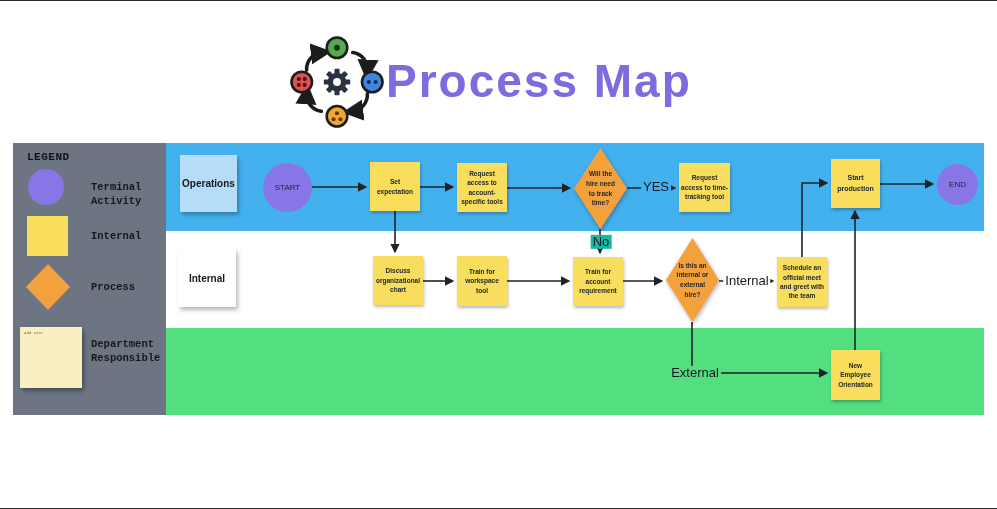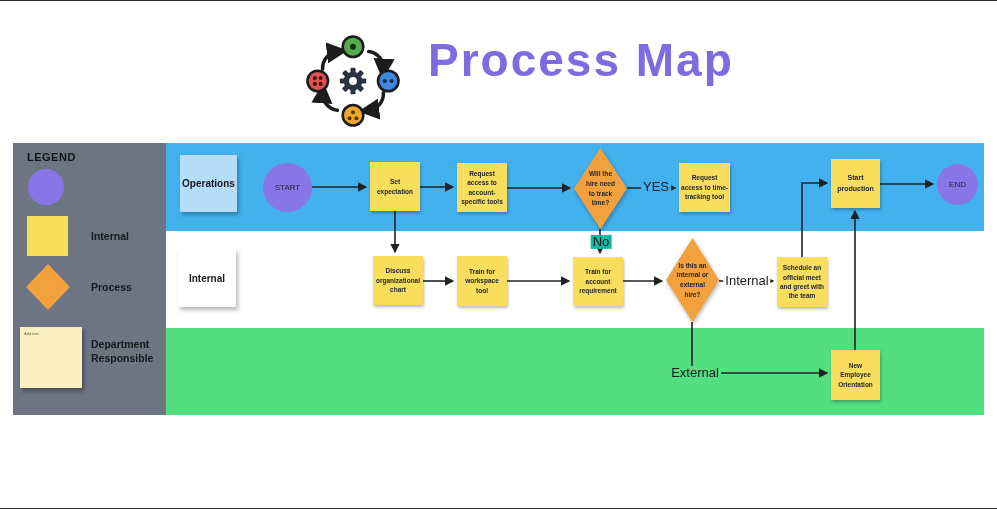--- a/index.html
+++ b/index.html
@@ -5,29 +5,29 @@
   * { margin:0; padding:0; box-sizing:border-box; }
   html,body { background:#ffffff; }
   body { font-family:"Liberation Sans", sans-serif; }
   .canvas {
     position:relative; width:997px; height:509px; background:#ffffff;
     overflow:hidden; margin:0 auto;
   }
   .edge-hairline { position:absolute; left:0; width:997px; height:1px; background:#2a2a2a; }
 
   
-  .header { position:absolute; left:304px; top:33px; height:96px; display:flex; gap:26px; }
+  .header { position:absolute; left:288px; top:33px; height:96px; display:flex; align-items:center; gap:0; }
   .logo { width:98px; height:94px; }
   .page-title {
     font-size:46px; font-weight:800; color:#7E6BE0; letter-spacing:2px;
     font-family:"Liberation Sans", sans-serif;
   }
 
   
-  .legend-panel { position:absolute; left:13px; top:143px; width:183px; height:272px; background:#6D7583; }
+  .legend-panel { position:absolute; left:13px; top:143px; width:183px; height:272px; background:#6D7583;font-family:Liberation Mono, monospace; }
   .legend-heading { position:absolute; left:14px; top:8px; font-size:11px; font-weight:800; color:#101418; letter-spacing:.5px; }
   .legend-label { position:absolute; left:78px; font-size:10.5px; font-weight:600; color:#15181d; line-height:1.3; }
   .swatch-circle { position:absolute; left:15px; top:26px; width:36px; height:36px; border-radius:50%; background:#8976E6; }
   .swatch-square { position:absolute; left:14px; top:73px; width:41px; height:40px; background:#F9DE5D; }
   .swatch-diamond { position:absolute; left:13px; top:121px; width:44px; height:46px; background:#F2A13D;
     clip-path:polygon(50% 0,100% 50%,50% 100%,0 50%); }
   .swatch-note { position:absolute; left:7px; top:184px; width:62px; height:61px; background:#F9EFC1;
     box-shadow:2px 3px 4px rgba(0,0,0,.35); }
   .swatch-note-text { position:absolute; left:4px; top:4px; font-size:4px; color:#6f6a4a; }
 
@@ -135,20 +135,21 @@
         </g>
         <circle cx="50" cy="49" r="4" fill="#ffffff"></circle>
       </g>
     </svg>
     <div class="page-title">Process Map</div>
   </div>
 
   <div class="legend-panel">
     <div class="legend-heading">LEGEND</div>
     <div class="swatch-circle"></div>
+    <div class="legend-label" style="top:38px">Terminal Activity</div>
     <div class="swatch-square"></div>
     <div class="legend-label" style="top:87px">Internal</div>
     <div class="swatch-diamond"></div>
     <div class="legend-label" style="top:138px">Process</div>
     <div class="swatch-note">
       <span class="swatch-note-text">Add text</span>
     </div>
     <div class="legend-label" style="top:195px; width:62px">Department Responsible</div>
   </div>
 

